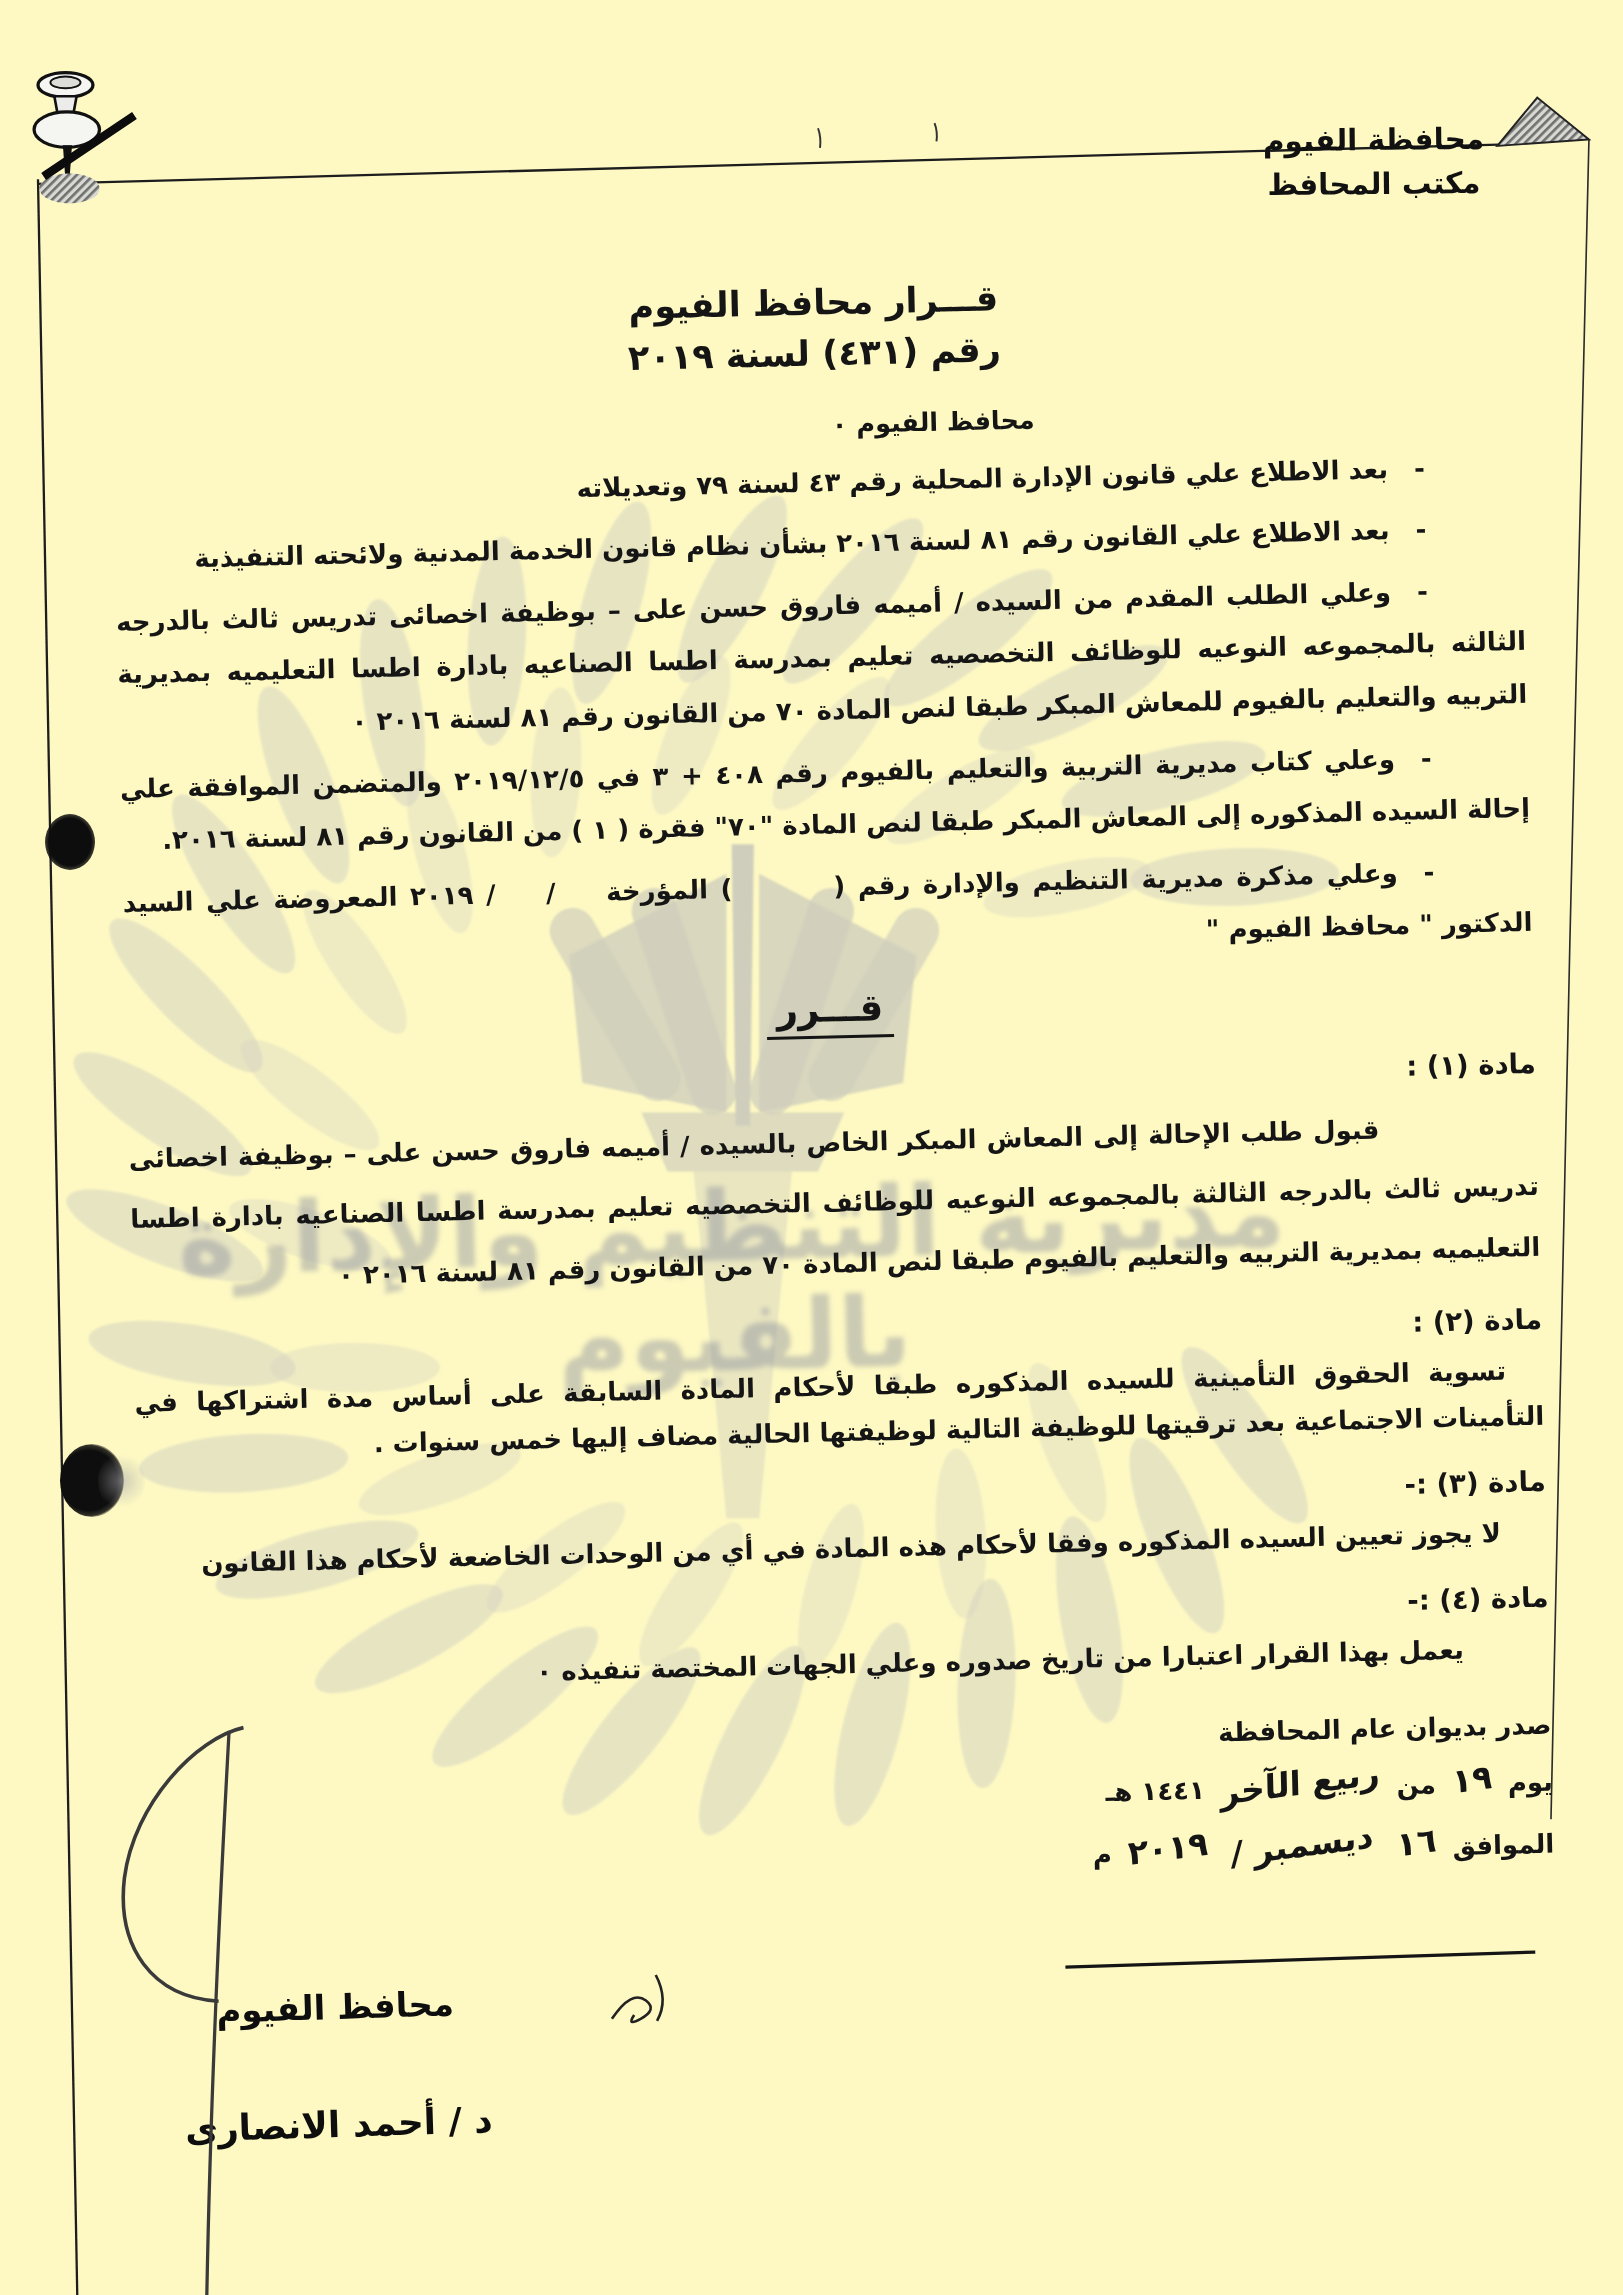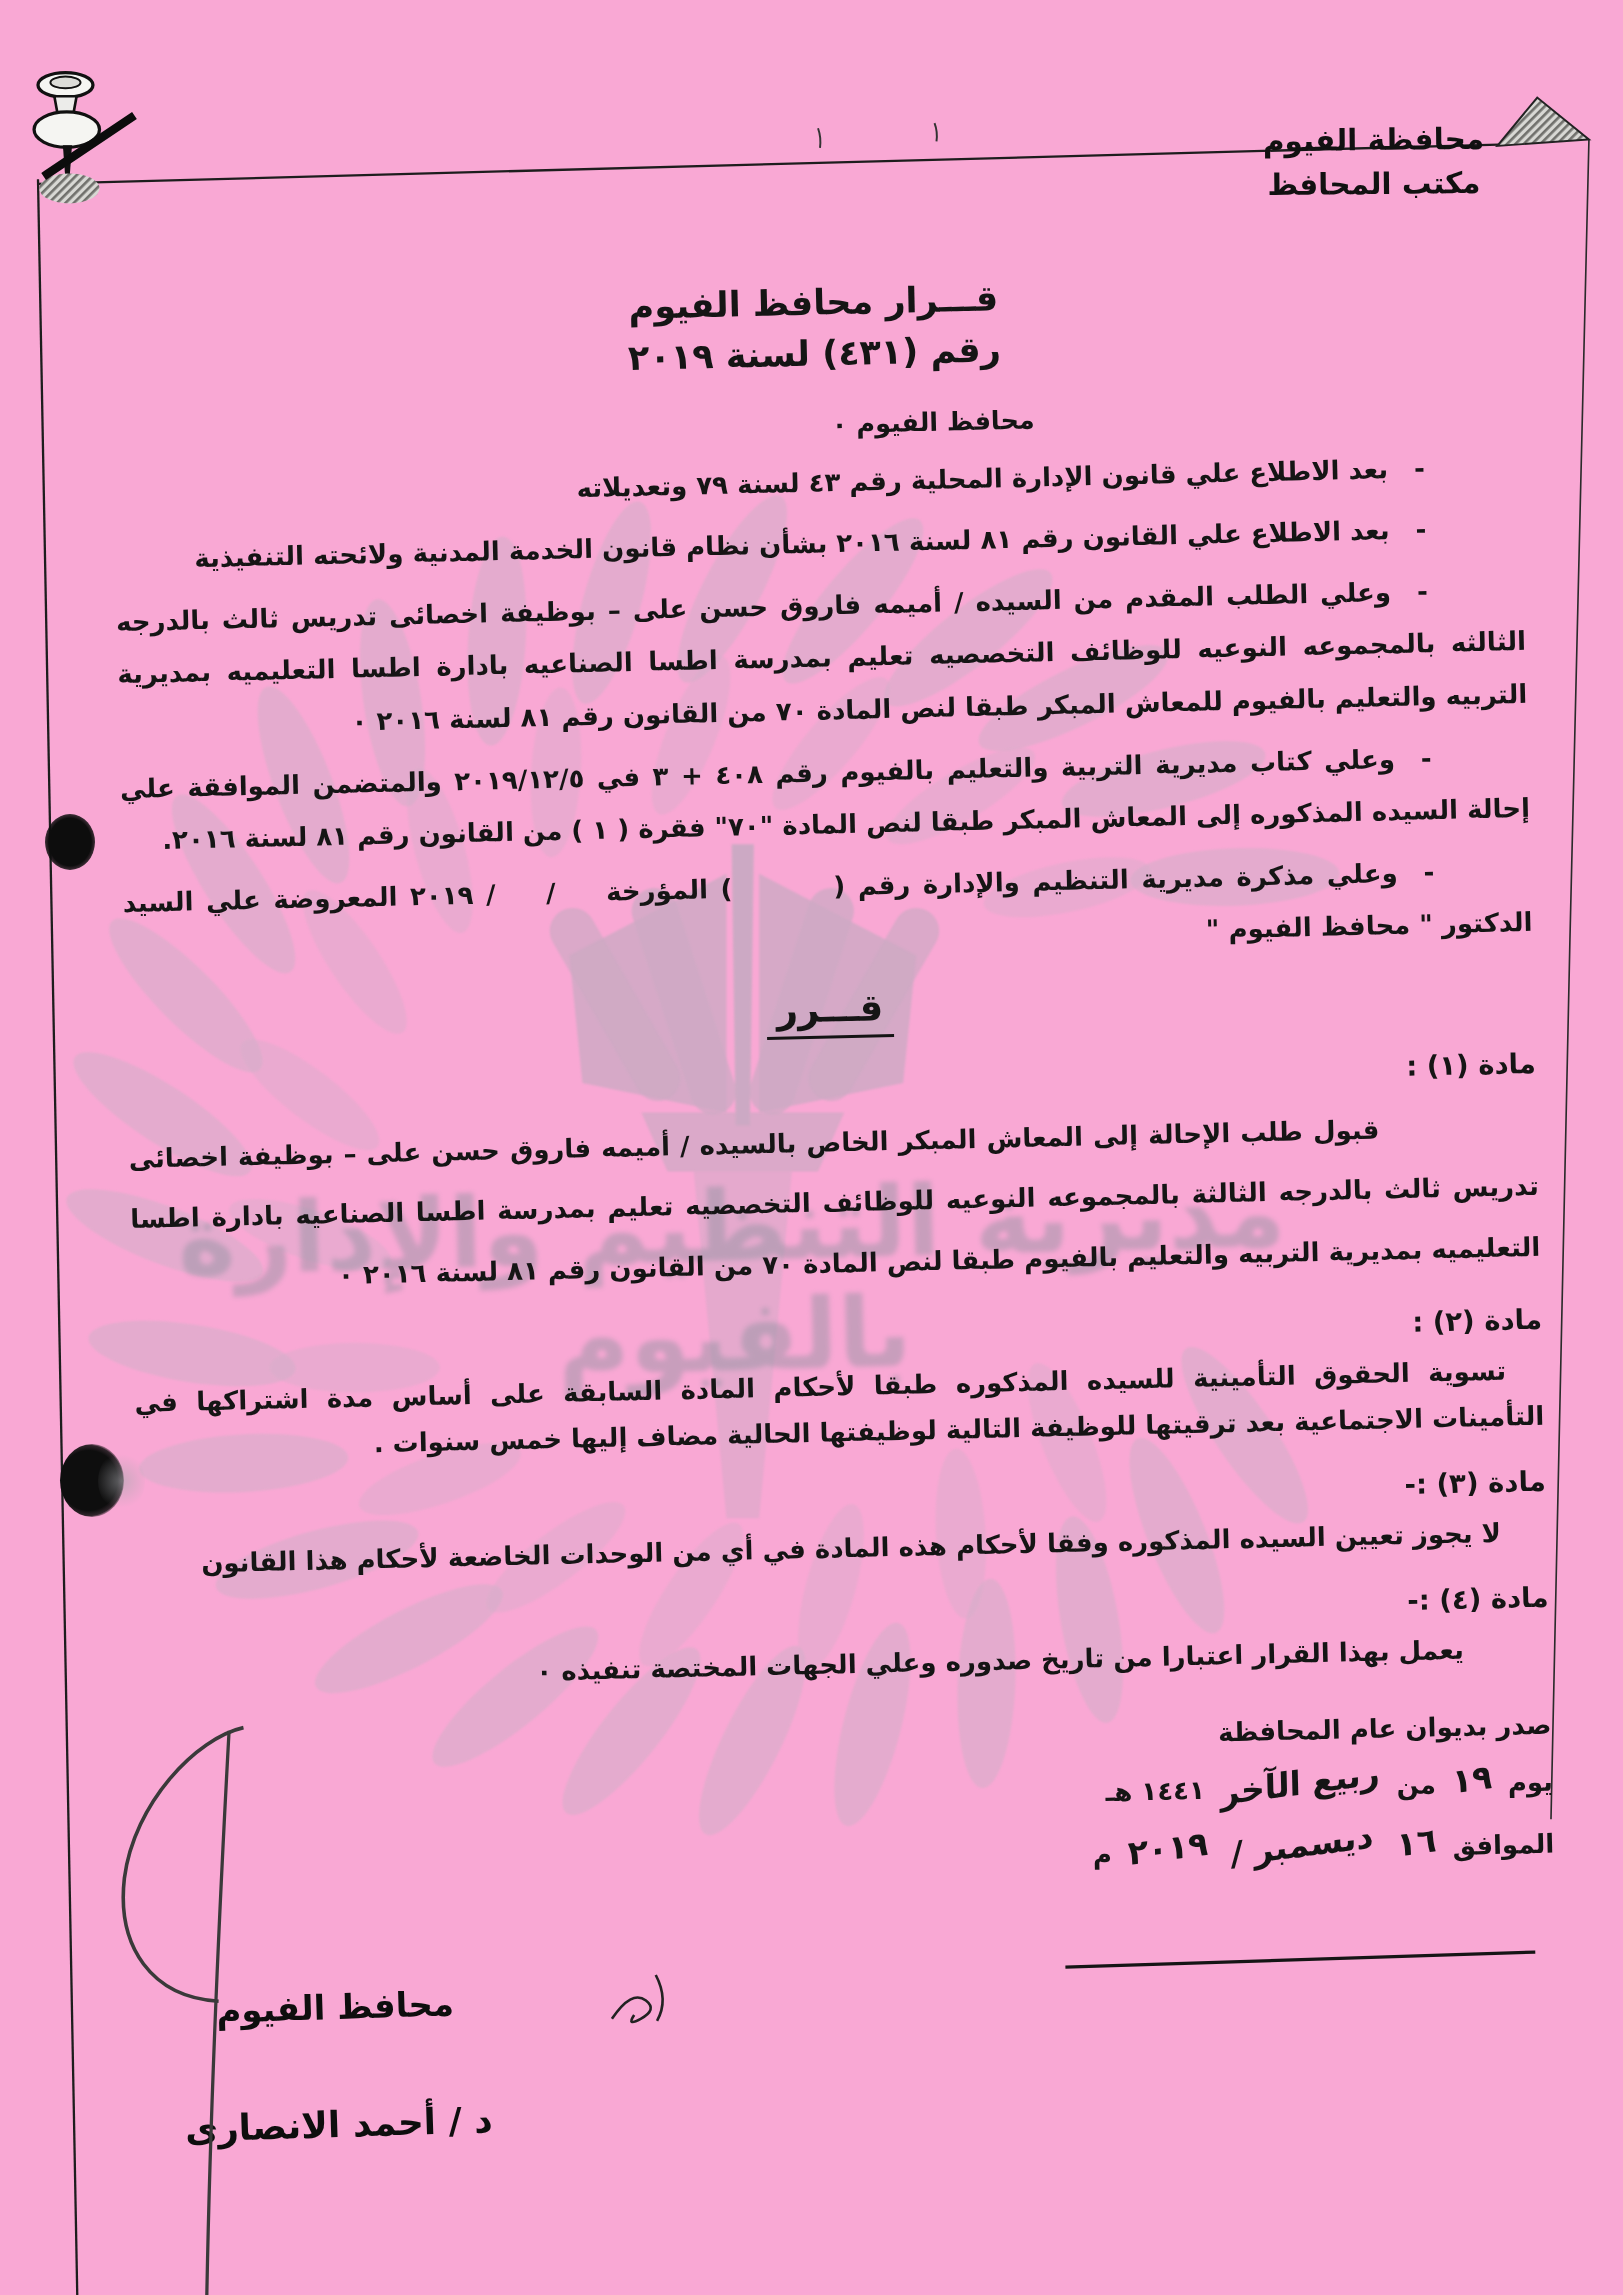--- a/index.html
+++ b/index.html
@@ -1,17 +1,17 @@
 <!DOCTYPE html>
 <html lang="ar" dir="rtl" style="font-size:10.5px"><head>
 <meta charset="utf-8">
 <style>
   html,body{margin:0;padding:0;width:1623px;height:2295px;overflow:hidden;
     background:#fbfbf9;font-family:"DejaVu Sans","Liberation Sans",sans-serif;}
-  .page{position:relative;width:1623px;height:2295px;background:#f9a8d4;}
+  .page{position:relative;width:1623px;height:2295px;background:#fef9c3;}
 
   
   #wreath-svg{position:absolute;left:0;top:0;z-index:1;filter:blur(1.3px);opacity:.55;}
   .wm-text{position:absolute;top:1172px;left:157px;width:1152px;z-index:1;
     text-align:center;direction:rtl;font-size:98px;font-weight:800;color:#8e92a0;
     opacity:.45;filter:blur(2.6px);transform:rotate(-1.5deg);line-height:1.12;}
 
   
   #artifacts{position:absolute;left:0;top:0;z-index:2;}
   #ink{position:absolute;left:0;top:0;z-index:8;}

